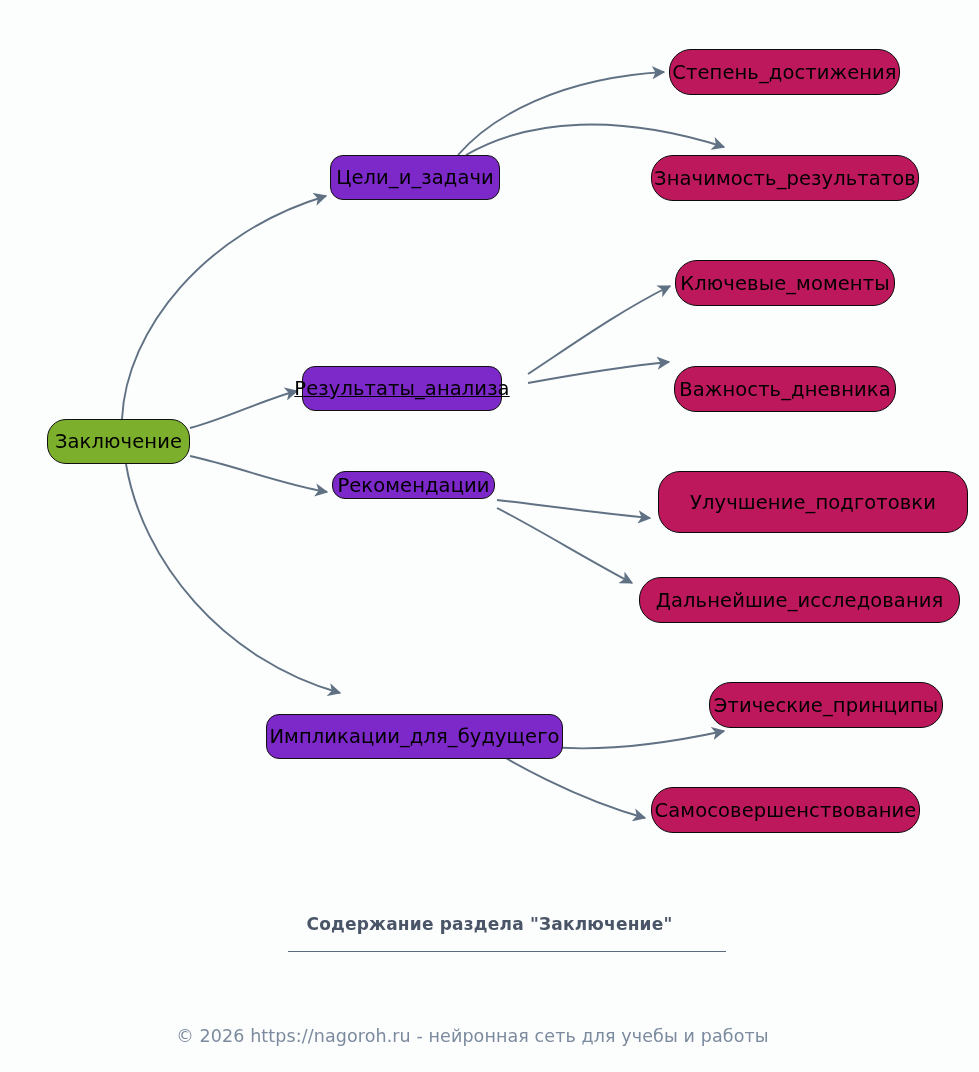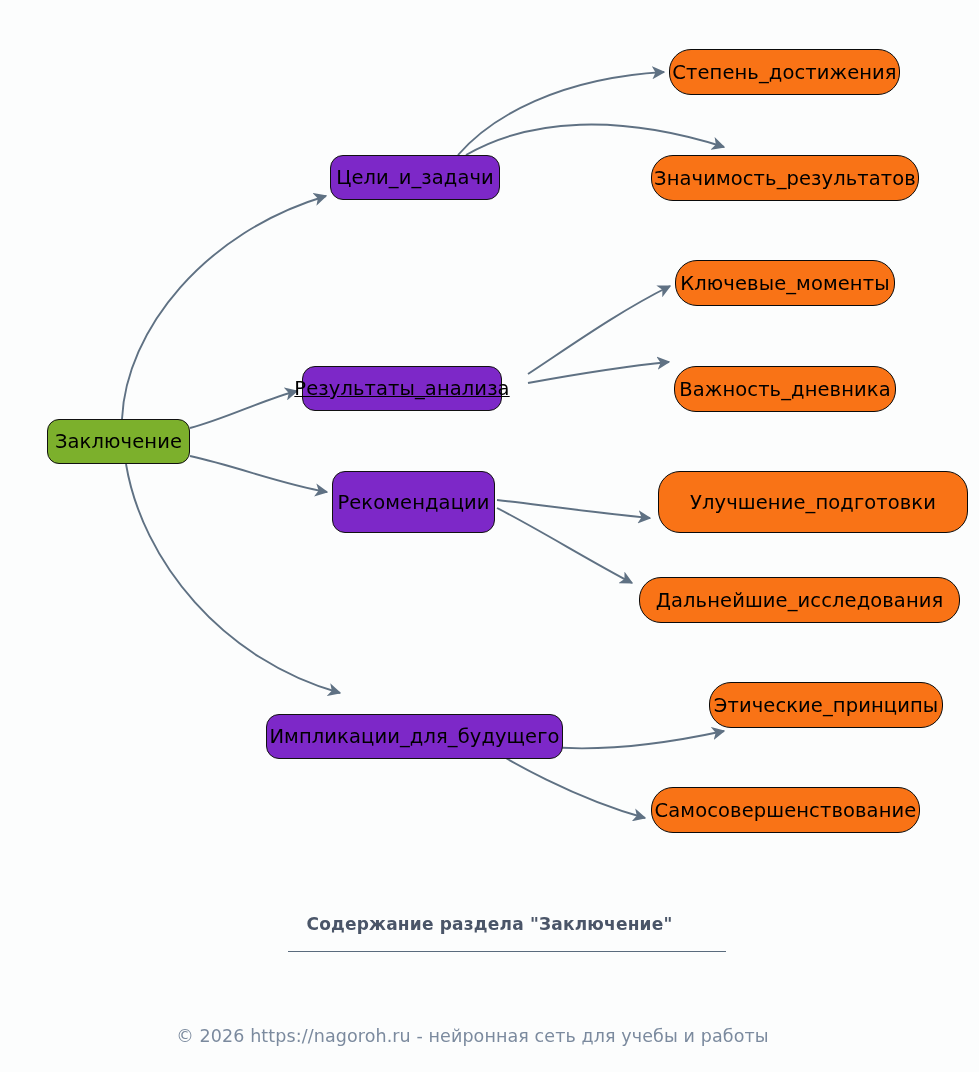--- a/index.html
+++ b/index.html
@@ -29,31 +29,31 @@
     display: flex;
     align-items: center;
     justify-content: center;
     white-space: nowrap;
     color: #000000;
     letter-spacing: 0.1px;
   }
   .node-root {
     background: #7cb02c;
     border: 1.6px solid #111111;
-    border-radius: 12px;
+    border-radius: 19px;
     font-size: 19.5px;
   }
   .node-branch {
     background: #7d28c8;
     border: 1.7px solid #111111;
     border-radius: 13px;
     font-size: 19.5px;
   }
   .node-leaf {
-    background: #f97316;
+    background: #be185d;
     border: 1.7px solid #0a0a0a;
     border-radius: 22px;
     font-size: 19.5px;
   }
   #caption {
     position: absolute;
     left: 0;
     top: 914px;
     width: 979px;
     text-align: center;
@@ -117,21 +117,21 @@
   </div>
 
   <div class="node node-branch" style="left:330px; top:155px; width:170px; height:45px;">
     <span>Цели_и_задачи</span>
   </div>
 
   <div class="node node-branch" style="left:302px; top:366px; width:200px; height:45px;text-decoration:underline;">
     <span>Результаты_анализа</span>
   </div>
 
-  <div class="node node-branch" style="left:332px; top:471px; width:163px; height:62px;">
+  <div class="node node-branch" style="left:332px; top:471px; width:163px; height:28px;">
     <span>Рекомендации</span>
   </div>
 
   <div class="node node-branch" style="left:266px; top:682px; width:297px; height:45px;margin-top:32px;">
     <span>Импликации_для_будущего</span>
   </div>
 
   <div class="node node-leaf" style="left:669px; top:49px; width:231px; height:46px;">
     <span>Степень_достижения</span>
   </div>

